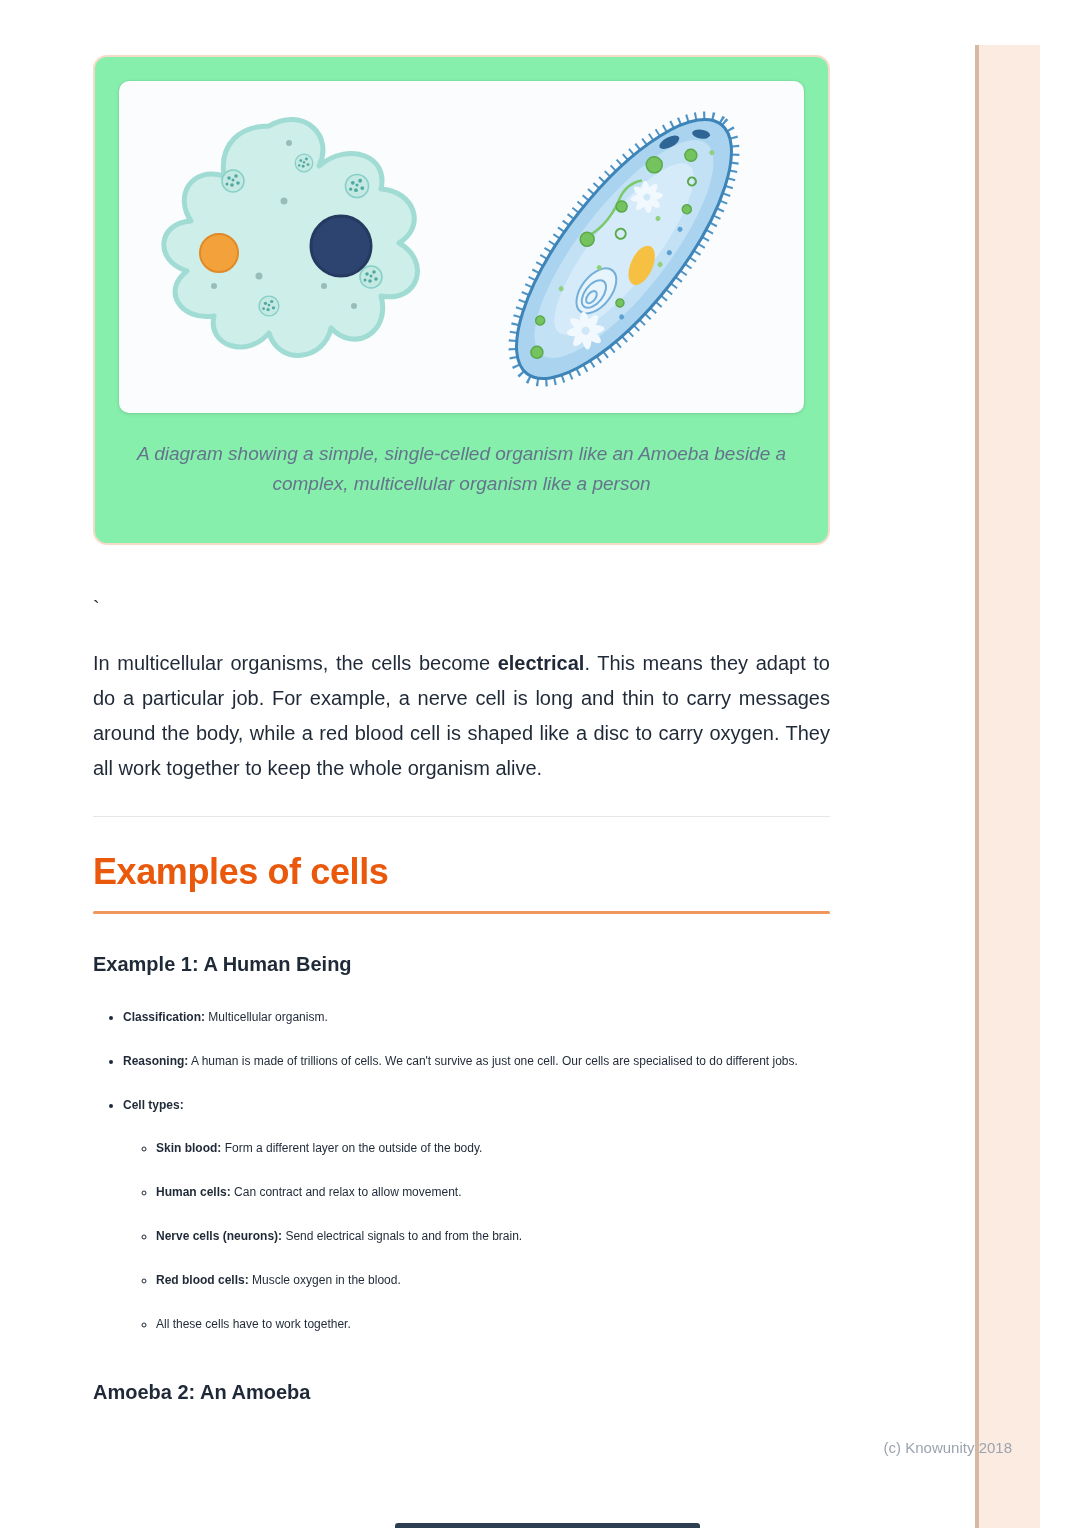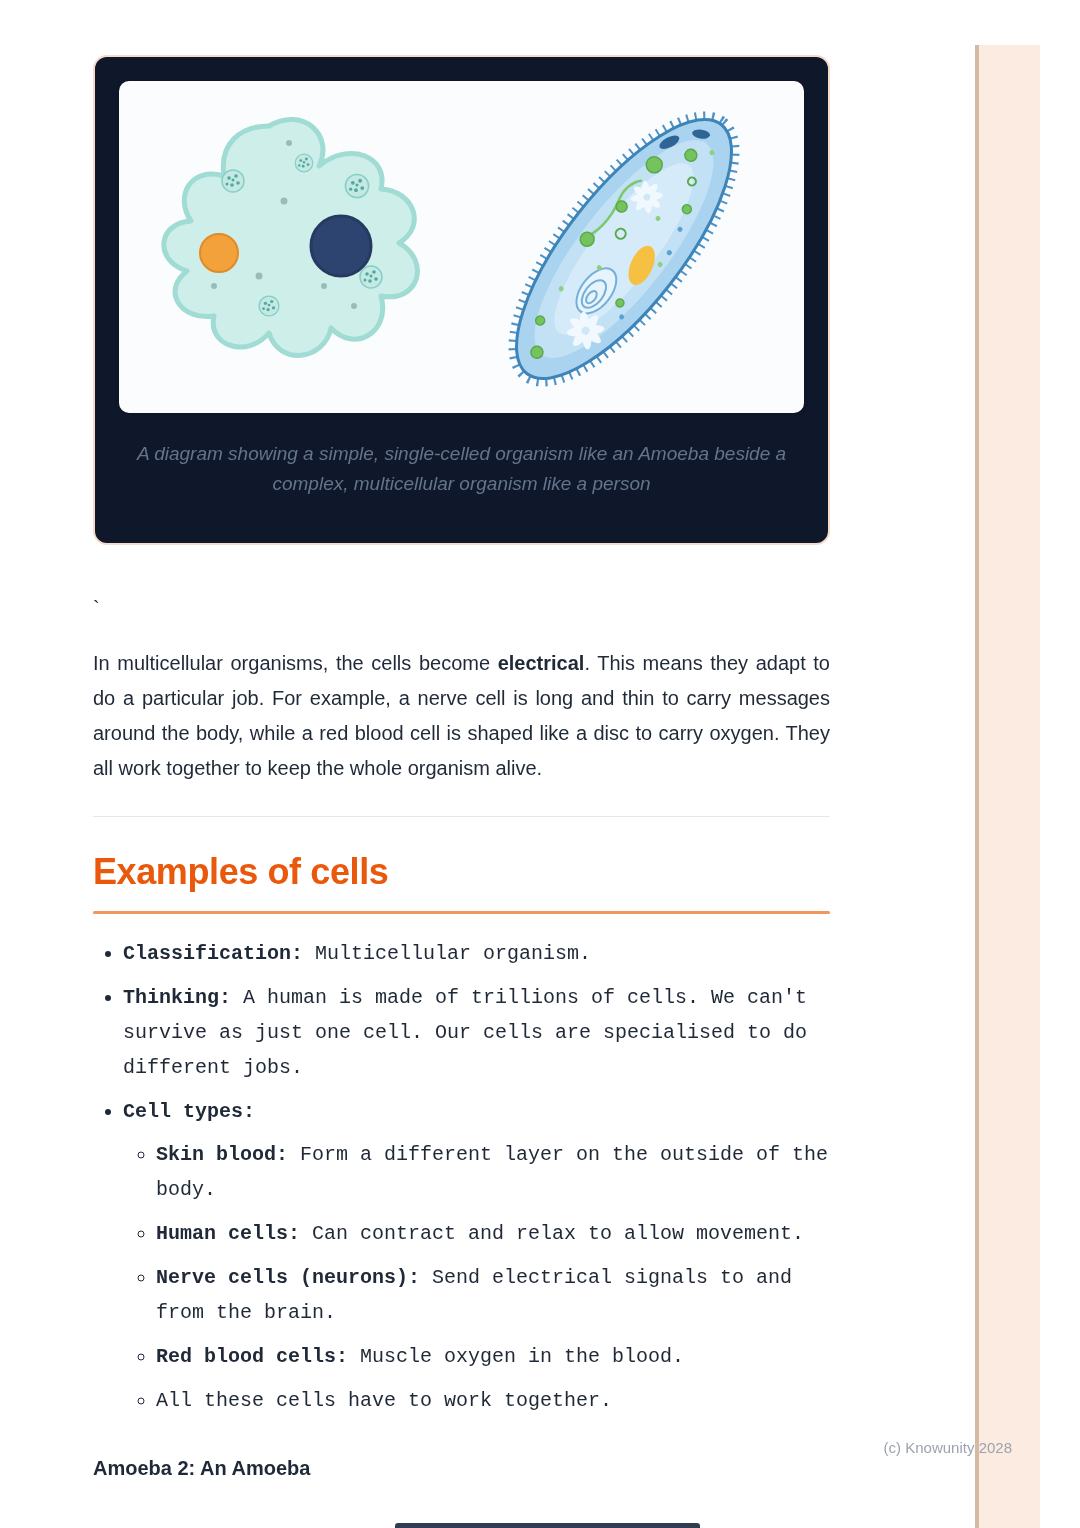--- a/index.html
+++ b/index.html
@@ -25,21 +25,21 @@
     position:absolute;
     left:93px; top:55px;
     width:737px;
   }
 
   
   .figure-card {
     margin:0;
     border:2px solid var(--card-border, #f6dcc8);
     border-radius:14px;
-    background:#0f172a;
+    background:#86efac;
     padding:24px 24px 44px;
   }
   .illustration-panel {
     background:#fbfcfd;
     border-radius:10px;
     box-shadow:0 1px 4px rgba(0,0,0,.10), 0 0 0 1px rgba(0,0,0,.04);
     overflow:hidden;
   }
   .illustration-panel svg { display:block; }
 
@@ -103,25 +103,24 @@
     margin:22px 0 0;
     padding-left:30px;
     list-style-type:disc;
   }
   ul.sub-list {
     margin:8px 0 0;
     padding-left:33px;
     list-style-type:circle;
   }
   .bullet-list li {
-    font-size:20px;
+    font-size:12px;
     line-height:35px;
     color:var(--text, #1f2937);
     margin-bottom:9px;
-    font-family:Liberation Mono, monospace;
   }
 
   .copyright {
     position:absolute;
     top:1439px; right:68px;
     font-size:15px;
     line-height:18px;
     color:#9ca3af;
     z-index:2;
   }
@@ -242,36 +241,37 @@
     <p class="stray">`</p>
 
     <p class="body-text intro"><span>In multicellular organisms, the cells become </span><strong>electrical</strong><span>. This means they adapt to do a particular job. For example, a nerve cell is long and thin to carry messages around the body, while a red blood cell is shaped like a disc to carry oxygen. They all work together to keep the whole organism alive.</span></p>
 
     <hr class="divider">
 
     <h2 class="section-title">Examples of cells</h2>
     <div class="title-underline"></div>
 
 
+    <h3 class="example-heading">Example 1: A Human Being</h3>
 
     <ul class="bullet-list">
       <li><strong>Classification:</strong><span> Multicellular organism.</span></li>
-      <li><strong>Thinking:</strong><span> A human is made of trillions of cells. We can't survive as just one cell. Our cells are specialised to do different jobs.</span></li>
+      <li><strong>Reasoning:</strong><span> A human is made of trillions of cells. We can't survive as just one cell. Our cells are specialised to do different jobs.</span></li>
       <li><strong>Cell types:</strong><span></span>
         <ul class="sub-list">
           <li><strong>Skin blood:</strong><span> Form a different layer on the outside of the body.</span></li>
           <li><strong>Human cells:</strong><span> Can contract and relax to allow movement.</span></li>
           <li><strong>Nerve cells (neurons):</strong><span> Send electrical signals to and from the brain.</span></li>
           <li><strong>Red blood cells:</strong><span> Muscle oxygen in the blood.</span></li>
           <li><strong></strong><span>All these cells have to work together.</span></li>
         </ul>
       </li>
     </ul>
 
     <h3 class="example-heading">Amoeba 2: An Amoeba</h3>
 
   </div>
 
-  <div class="copyright">(c) Knowunity 2028</div>
+  <div class="copyright">(c) Knowunity 2018</div>
 
   <div class="next-edge"></div>
 
 </div>
 
 </body></html>

